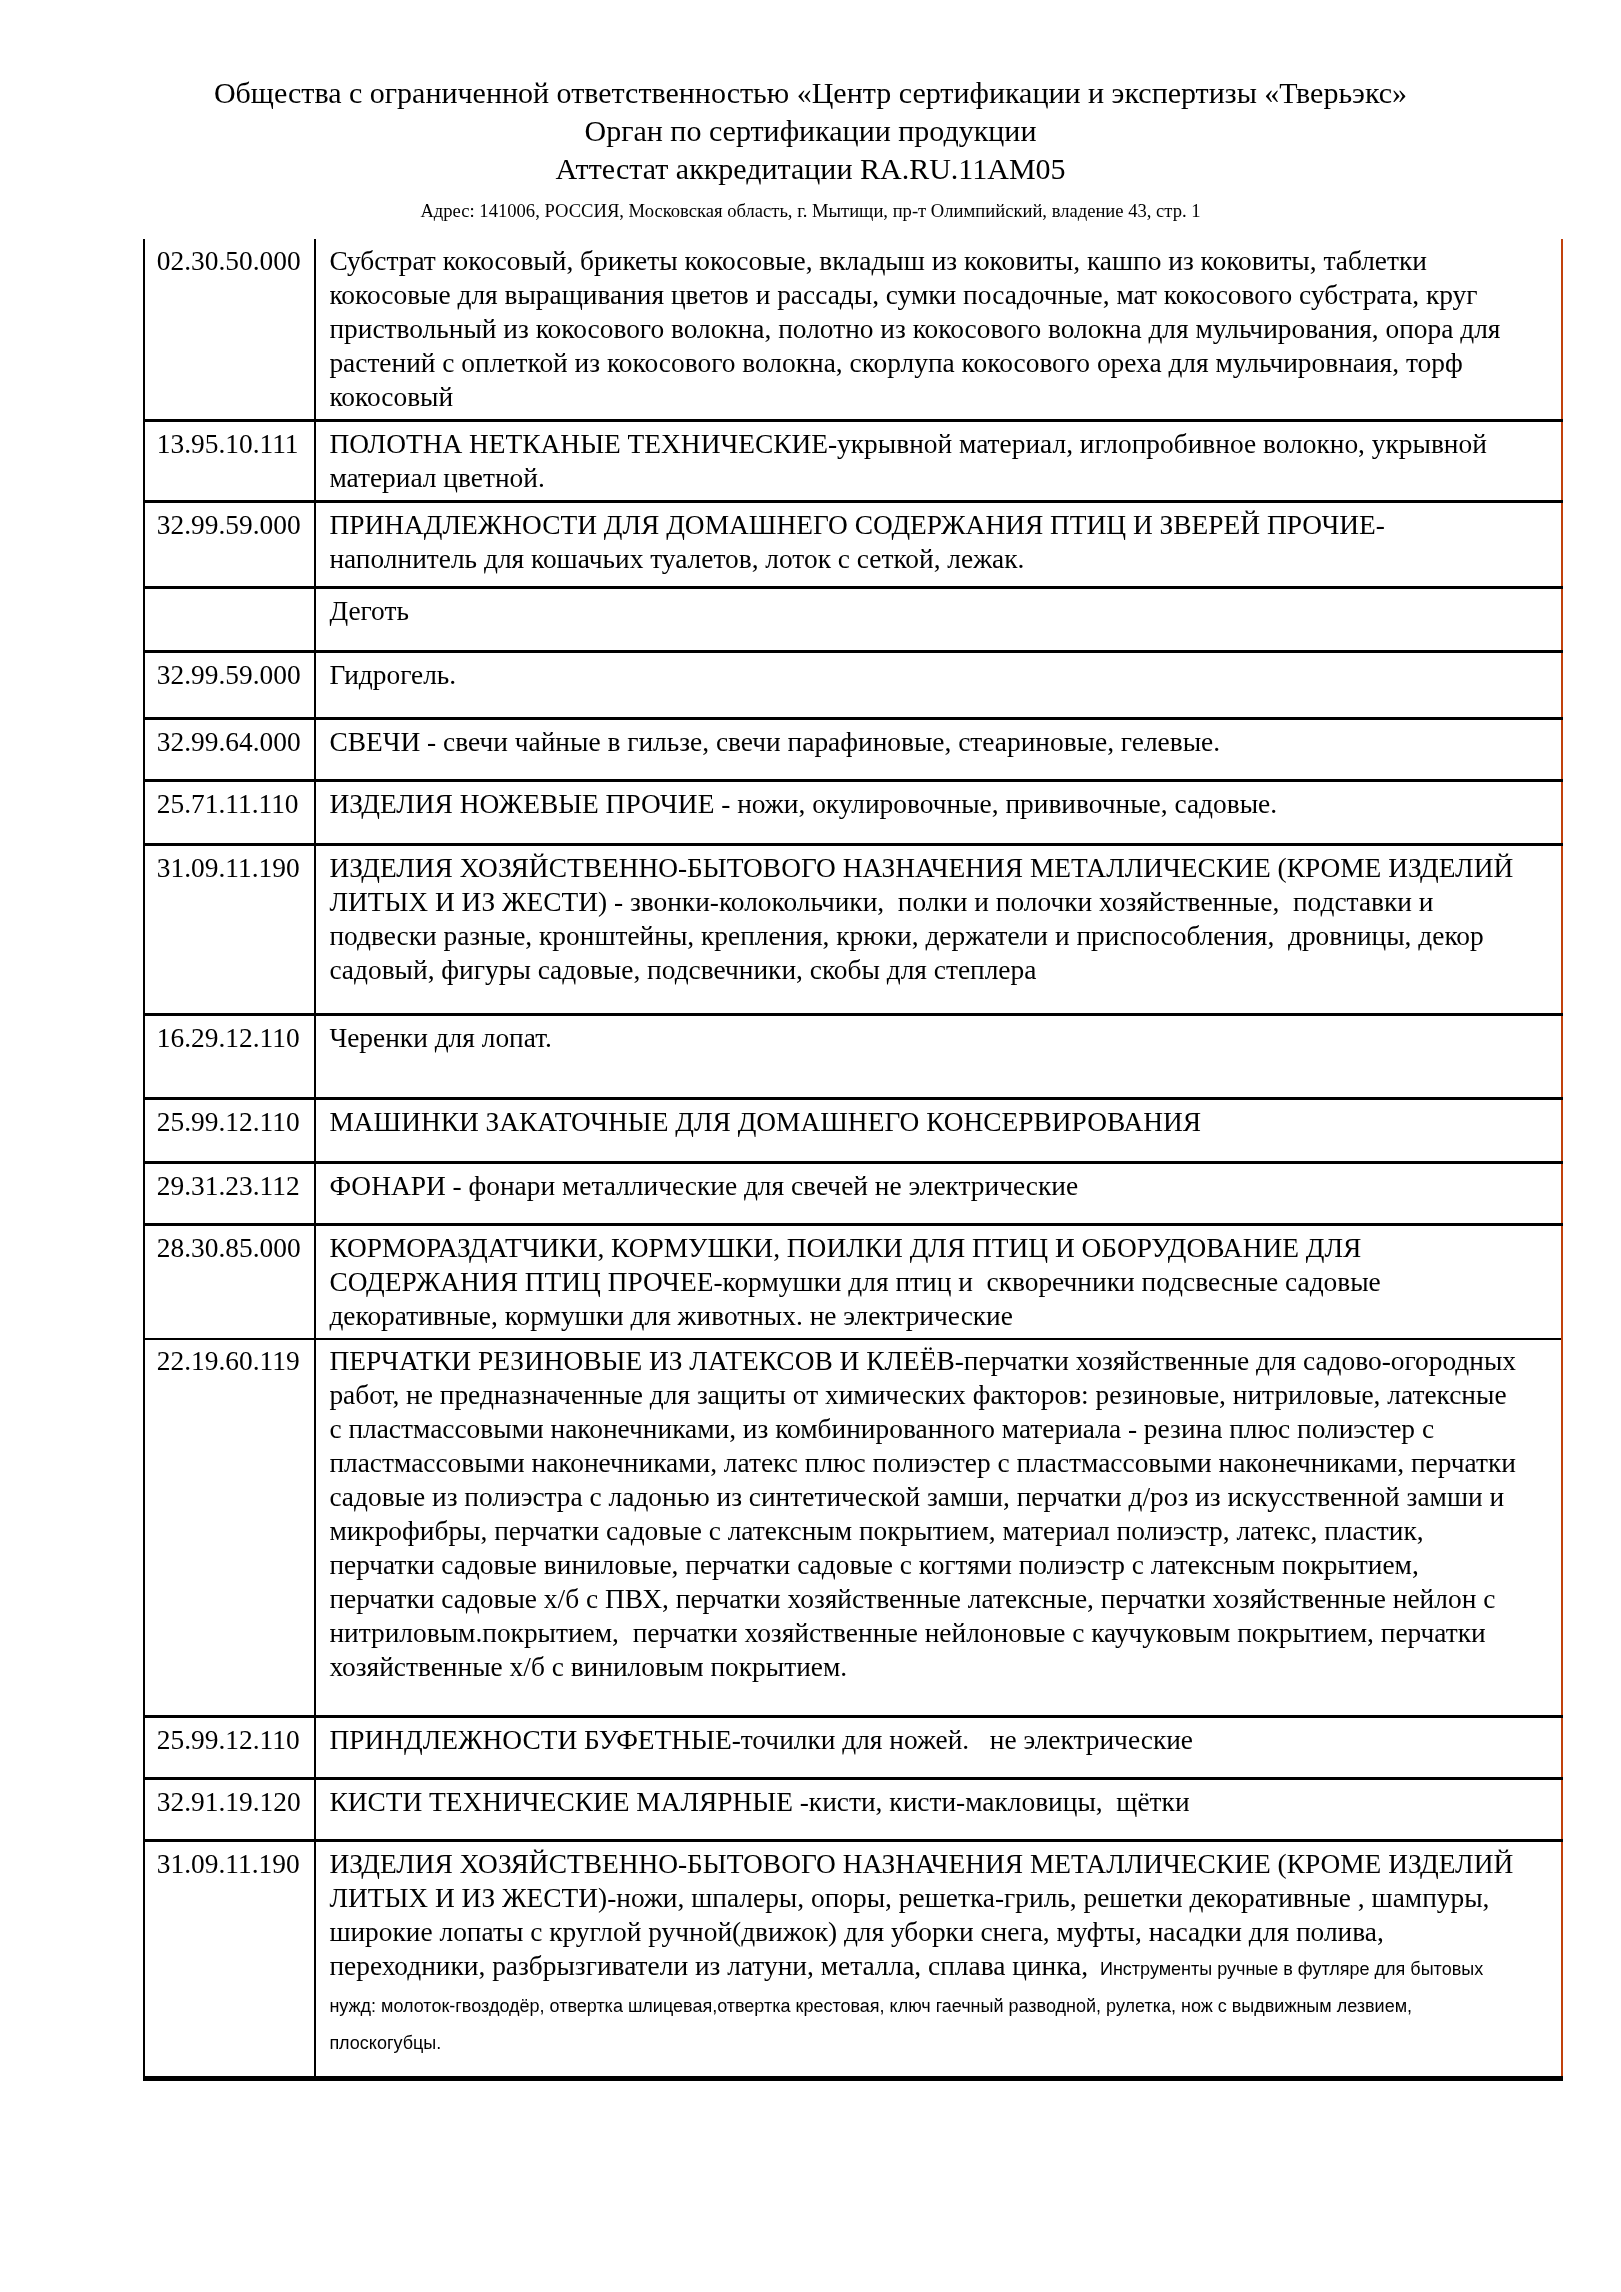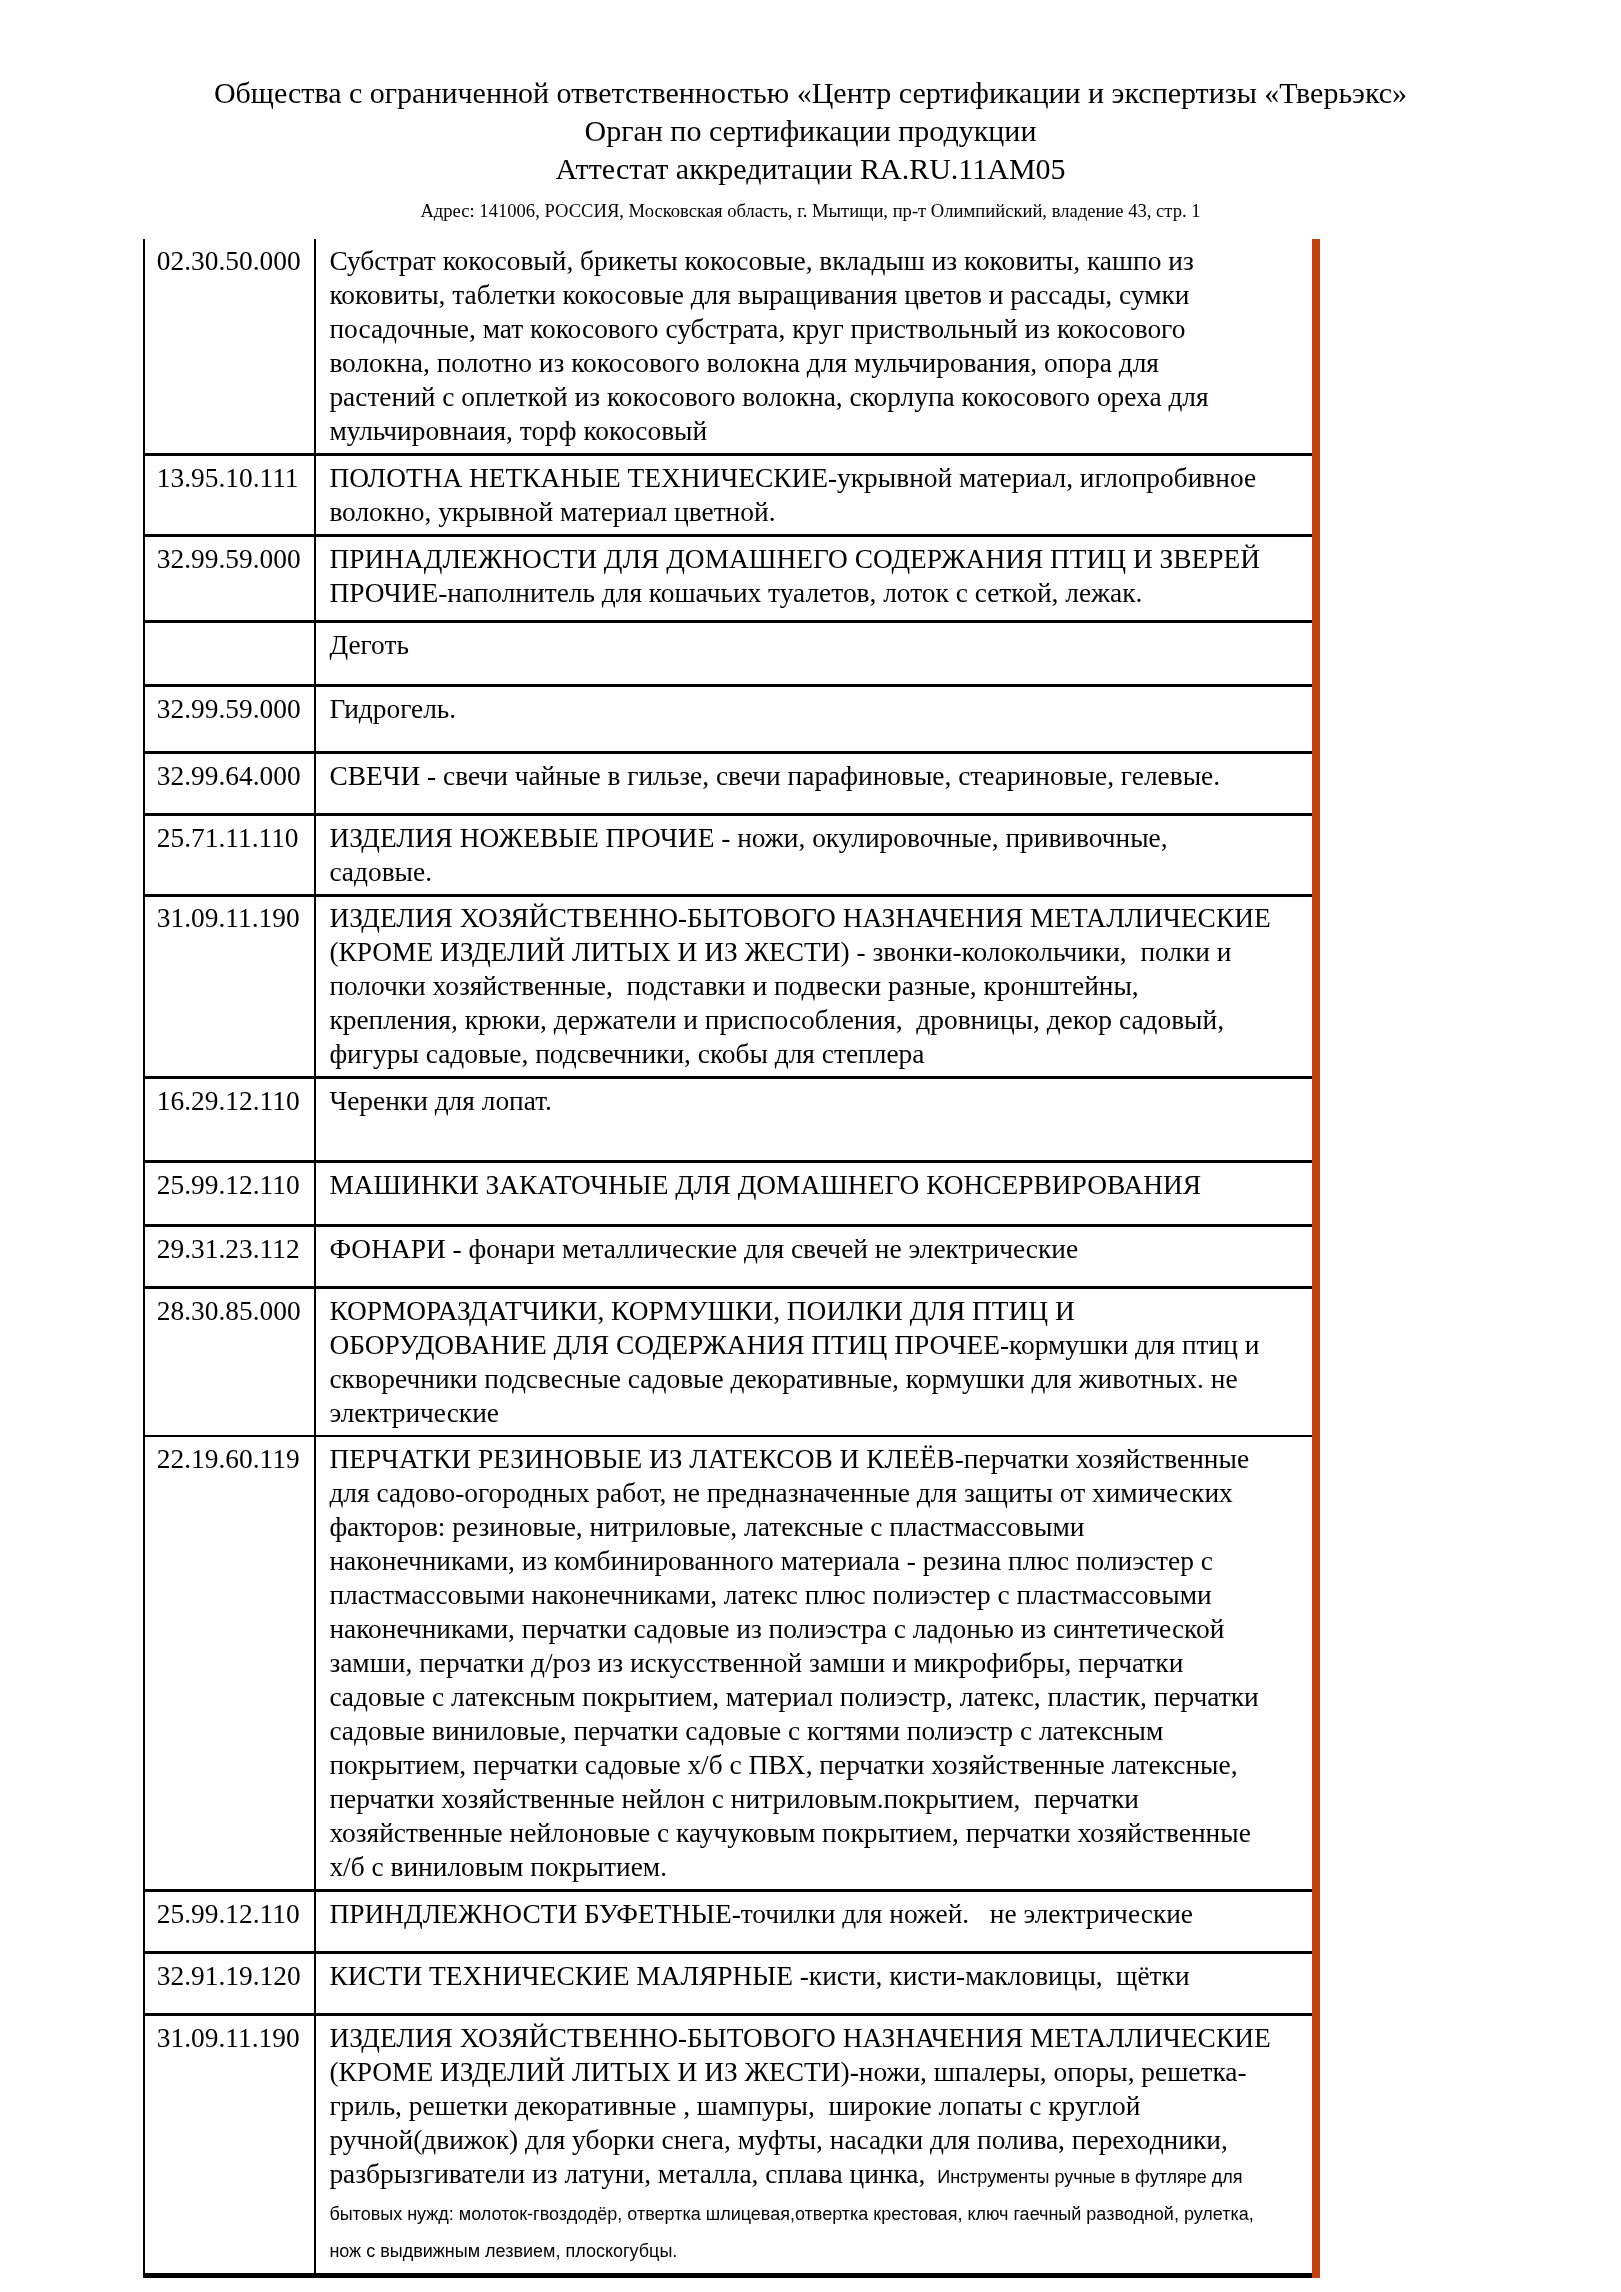--- a/index.html
+++ b/index.html
@@ -25,21 +25,21 @@
   .doc-header .address-line {
     font-size: 18.6px;
     line-height: 24.5px;
     margin-top: 11px;
   }
   table.cert-table {
     table-layout: fixed;
     border-collapse: collapse;
     margin-left: 143px;
     margin-top: 15.7px;
-    width: 1177px;
+    width: 1420px;
   }
   table.cert-table td {
     vertical-align: top;
     font-size: 27.4px;
     line-height: 34px;
     white-space: pre-wrap;
     word-break: normal;
   }
   table.cert-table tr {
     border-bottom: 3.9px solid #000000;
@@ -52,21 +52,21 @@
     border-bottom: 5.9px solid #000000;
   }
   td.code-cell {
     width: 151px;
     border-left: 2px solid #000000;
     border-right: 2.9px solid #000000;
     padding: 4.9px 5.9px 4.9px 11.8px;
     font-size: 25.5px;
   }
   td.desc-cell {
-    border-right: 8px solid #c2410c;
+    border-right: 2px solid #c2410c;
     padding: 4.9px 41px 4.9px 13.7px;
   }
   .sans-part {
     font-family: Liberation Sans, sans-serif;
     font-size: 18px;
   }
 </style>
 </head>
 <body>
 

